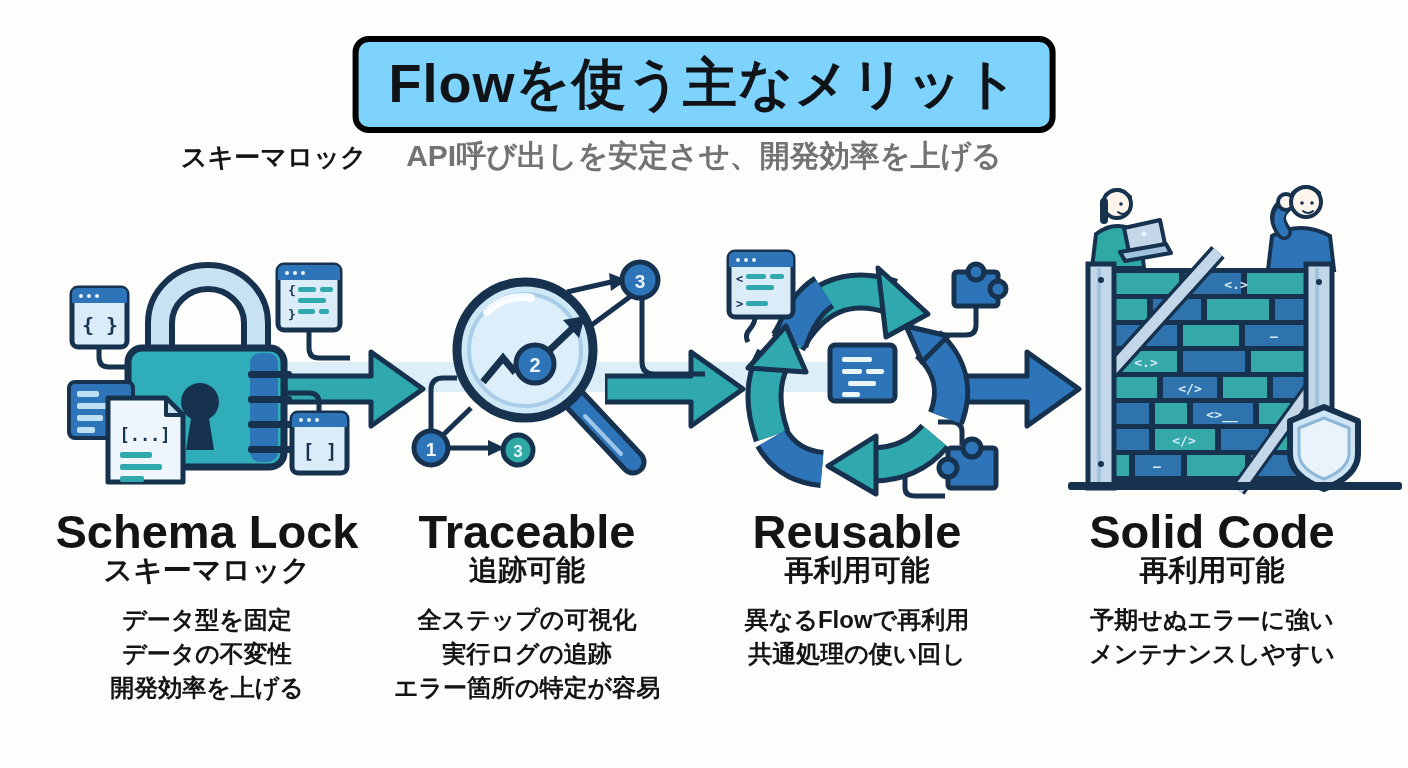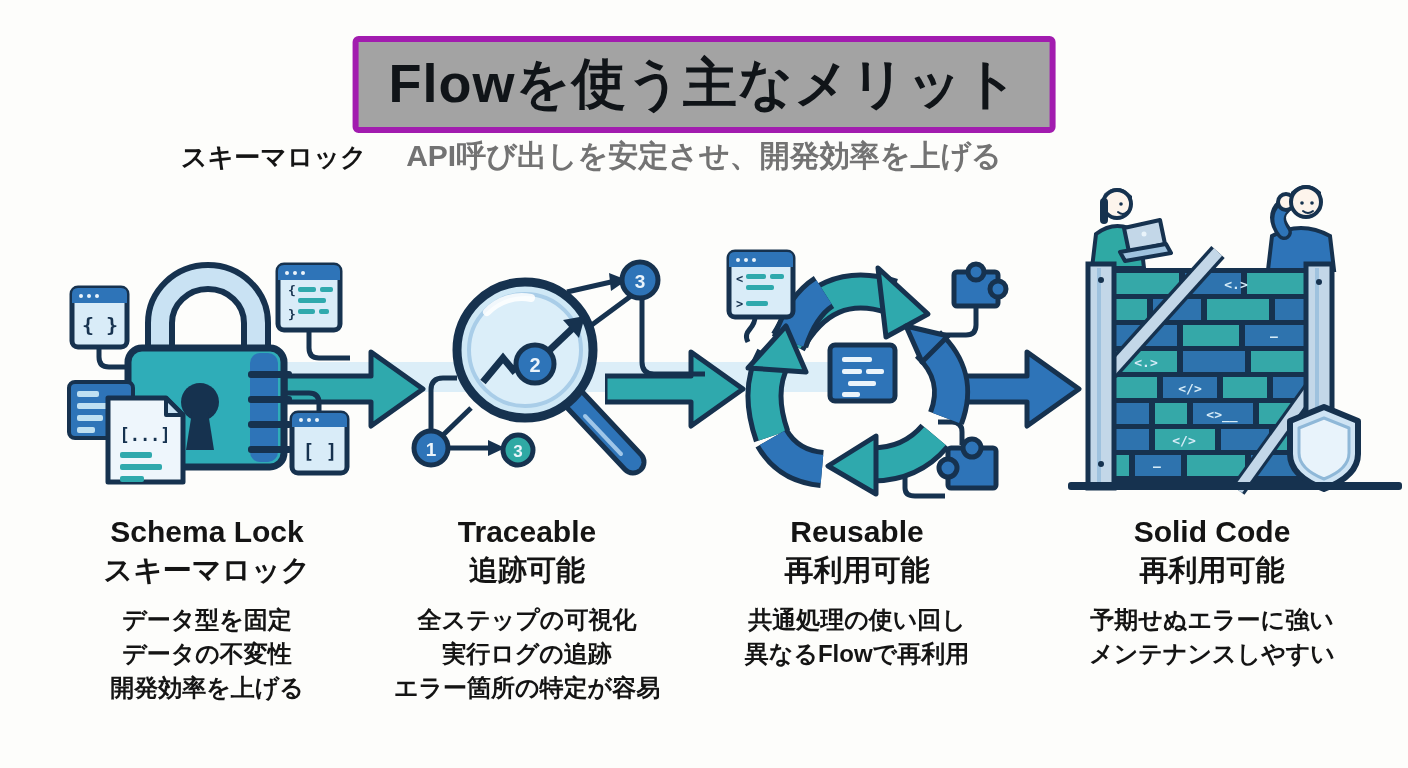--- a/index.html
+++ b/index.html
@@ -2,36 +2,36 @@
 <html><head>
 <meta charset="utf-8">
 <style>
   html,body{margin:0;padding:0;}
   body{font-family:"Liberation Sans","DejaVu Sans",sans-serif;background:#ffffff;}
   .stage{position:relative;width:1408px;height:768px;background:#fdfdfb;overflow:hidden;}
 
   
   .title-box{
     position:absolute;left:50%;top:36px;transform:translateX(-50%);
-    background:#a3a3a3;border:6px solid #a21caf;border-radius:6px;
+    background:#7dd3fc;border:6px solid #000000;border-radius:16px;
     padding:6px 30px;white-space:nowrap;
   }
   .title-box h1{margin:0;font-size:54px;font-weight:800;color:#101418;letter-spacing:1px;}
   .side-label{position:absolute;left:181px;top:140px;font-size:26px;font-weight:800;color:#141414;}
   .subtitle{position:absolute;left:50%;top:136px;transform:translateX(-50%);
     font-size:30px;font-weight:800;color:#737373;white-space:nowrap;}
 
   
   .flow-band{position:absolute;left:285px;top:362px;width:545px;height:30px;background:#dceef8;}
 
   .art{position:absolute;}
 
   
   .col{position:absolute;top:512px;width:340px;text-align:center;color:#141414;}
-  .col .en{margin:0;font-size:30px;font-weight:800;line-height:40px;}
+  .col .en{margin:0;font-size:47px;font-weight:800;line-height:40px;}
   .col .ja{margin:2px 0 14px 0;font-size:29px;font-weight:800;line-height:33px;}
   .col ul{list-style:none;margin:16px;padding:0;}
   .col li{font-size:24px;font-weight:700;line-height:34px;white-space:nowrap;}
   .c1{left:37px;} .c2{left:357px;} .c3{left:687px;} .c4{left:1042px;}
 </style>
 </head>
 <body>
 
 <div class="stage">
 
@@ -365,22 +365,22 @@
     <ul>
       <li>全ステップの可視化</li>
       <li>実行ログの追跡</li>
       <li>エラー箇所の特定が容易</li>
     </ul>
   </div>
   <div class="col c3">
     <h2 class="en">Reusable</h2>
     <h3 class="ja">再利用可能</h3>
     <ul>
+      <li>異なるFlowで再利用</li>
       <li>共通処理の使い回し</li>
-      <li>異なるFlowで再利用</li>
     </ul>
   </div>
   <div class="col c4">
     <h2 class="en">Solid Code</h2>
     <h3 class="ja">再利用可能</h3>
     <ul>
       <li>予期せぬエラーに強い</li>
       <li>メンテナンスしやすい</li>
     </ul>
   </div>

